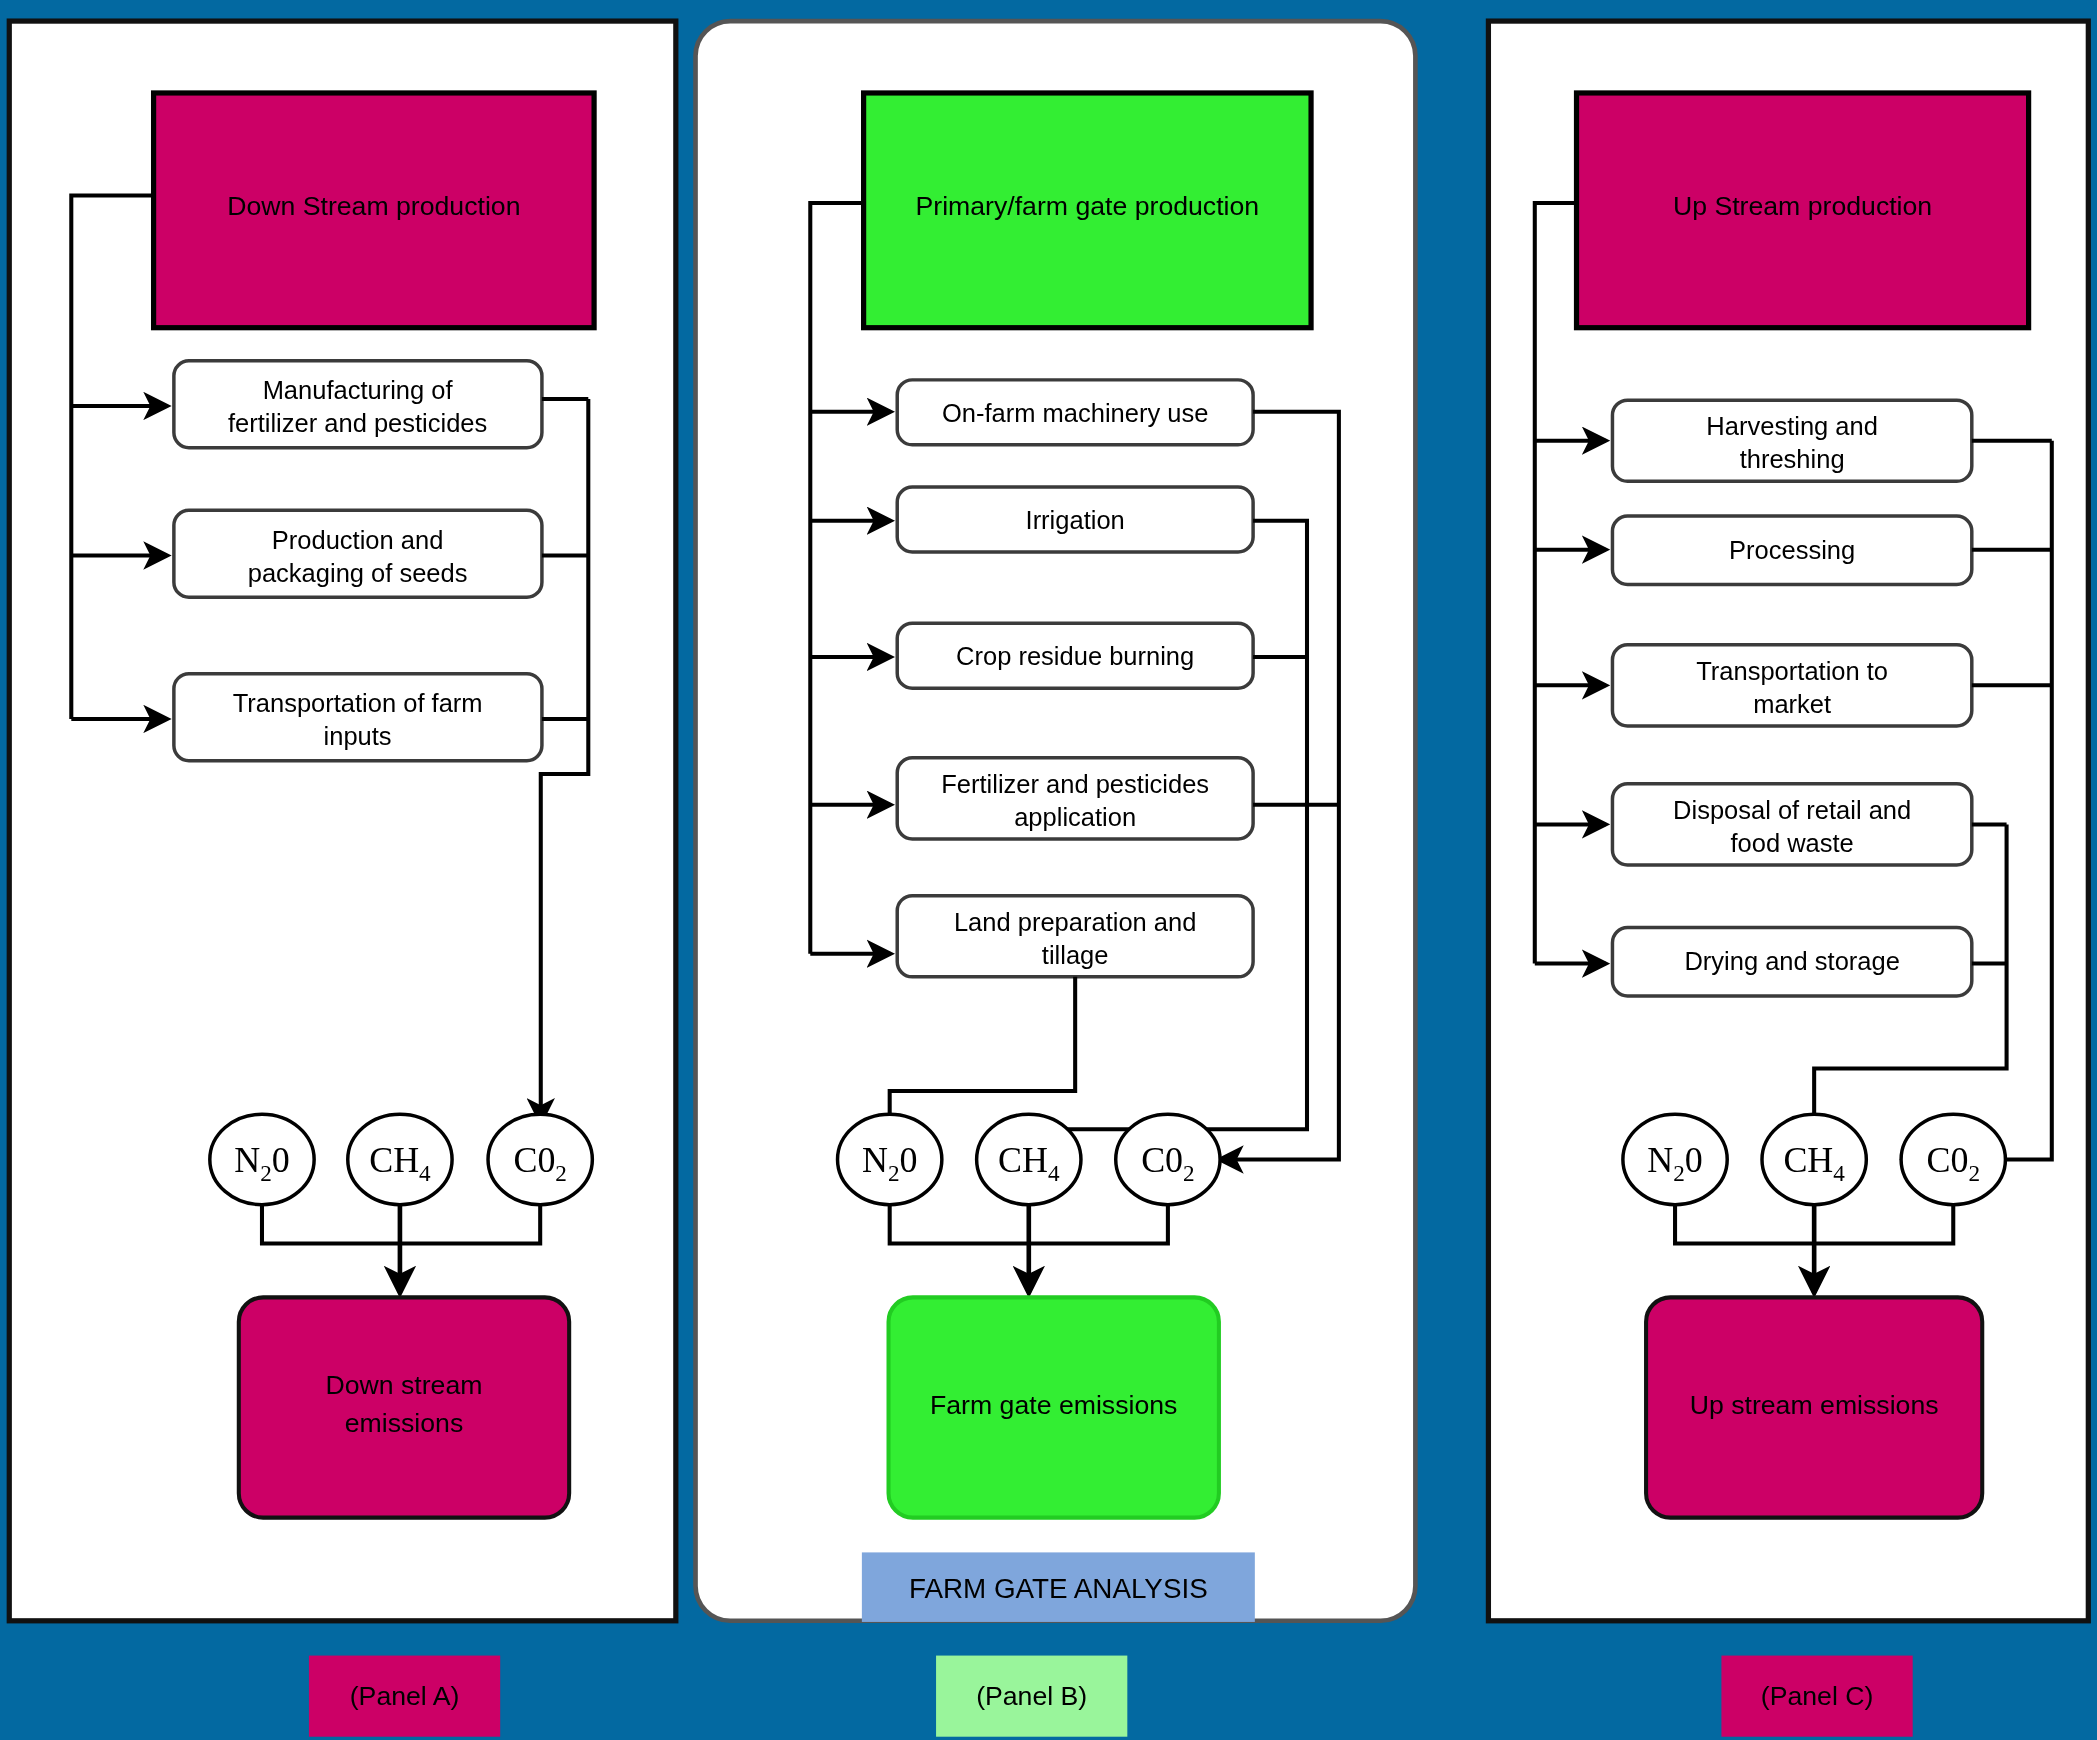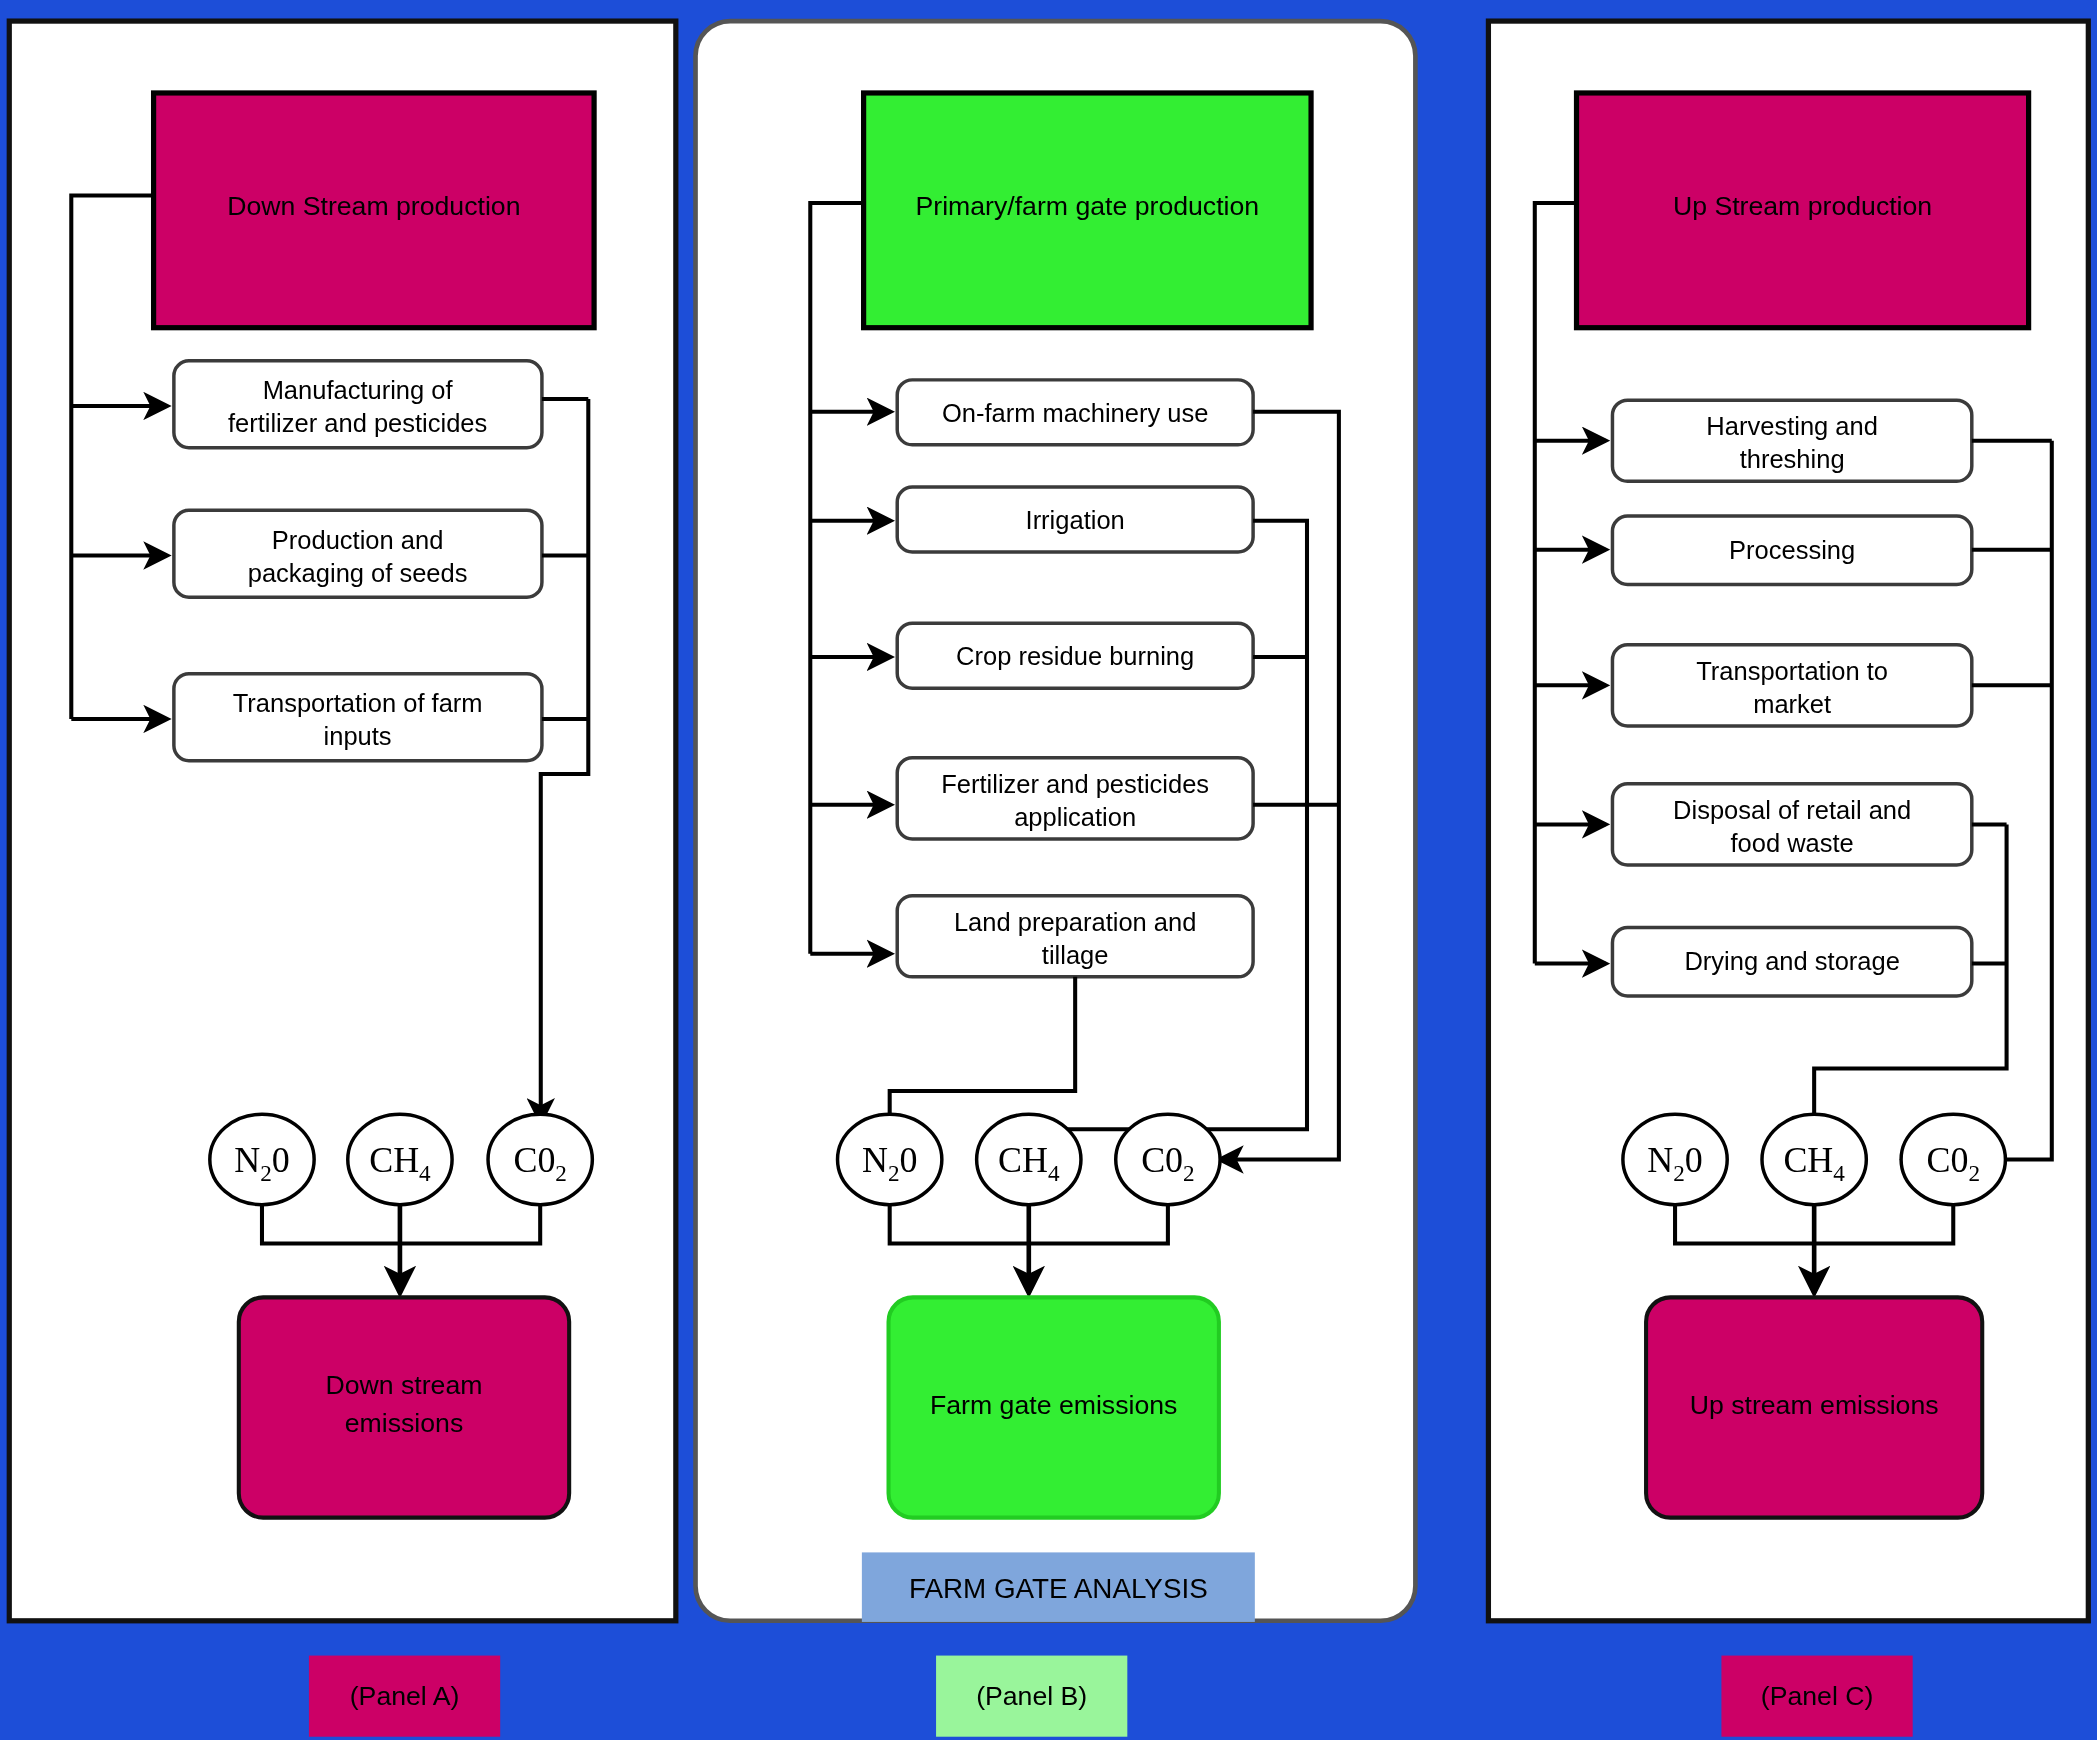--- a/index.html
+++ b/index.html
@@ -1,17 +1,17 @@
 <!DOCTYPE html>
 <html style="font-size:9.3px"><head>
 <meta charset="utf-8">
 <style>
   html,body{margin:0;padding:0;background:#ffffff;}
   body{font-family:"Liberation Sans", sans-serif;}
-  #stage{position:relative;width:2097px;height:1741px;background:#1d4ed8;overflow:hidden;}
+  #stage{position:relative;width:2097px;height:1741px;background:#0369a1;overflow:hidden;}
   svg{position:absolute;left:0;top:0;width:2097px;height:1741px;}
   .node-text{font-family:"Liberation Sans", sans-serif;font-size:46px;fill:#000;}
   .node-text-sm{font-family:"Liberation Sans", sans-serif;font-size:44px;fill:#000;}
   .gas-text{font-family:"Liberation Serif", serif;font-size:62px;fill:#000;}
   .gas-sub{font-family:"Liberation Serif", serif;font-size:40px;fill:#000;}
   .panel-label-text{font-family:"Liberation Sans", sans-serif;font-size:46px;fill:#000;}
   .analysis-text{font-family:"Liberation Sans", sans-serif;font-size:48px;fill:#000;}
 </style>
 </head>
 <body>

